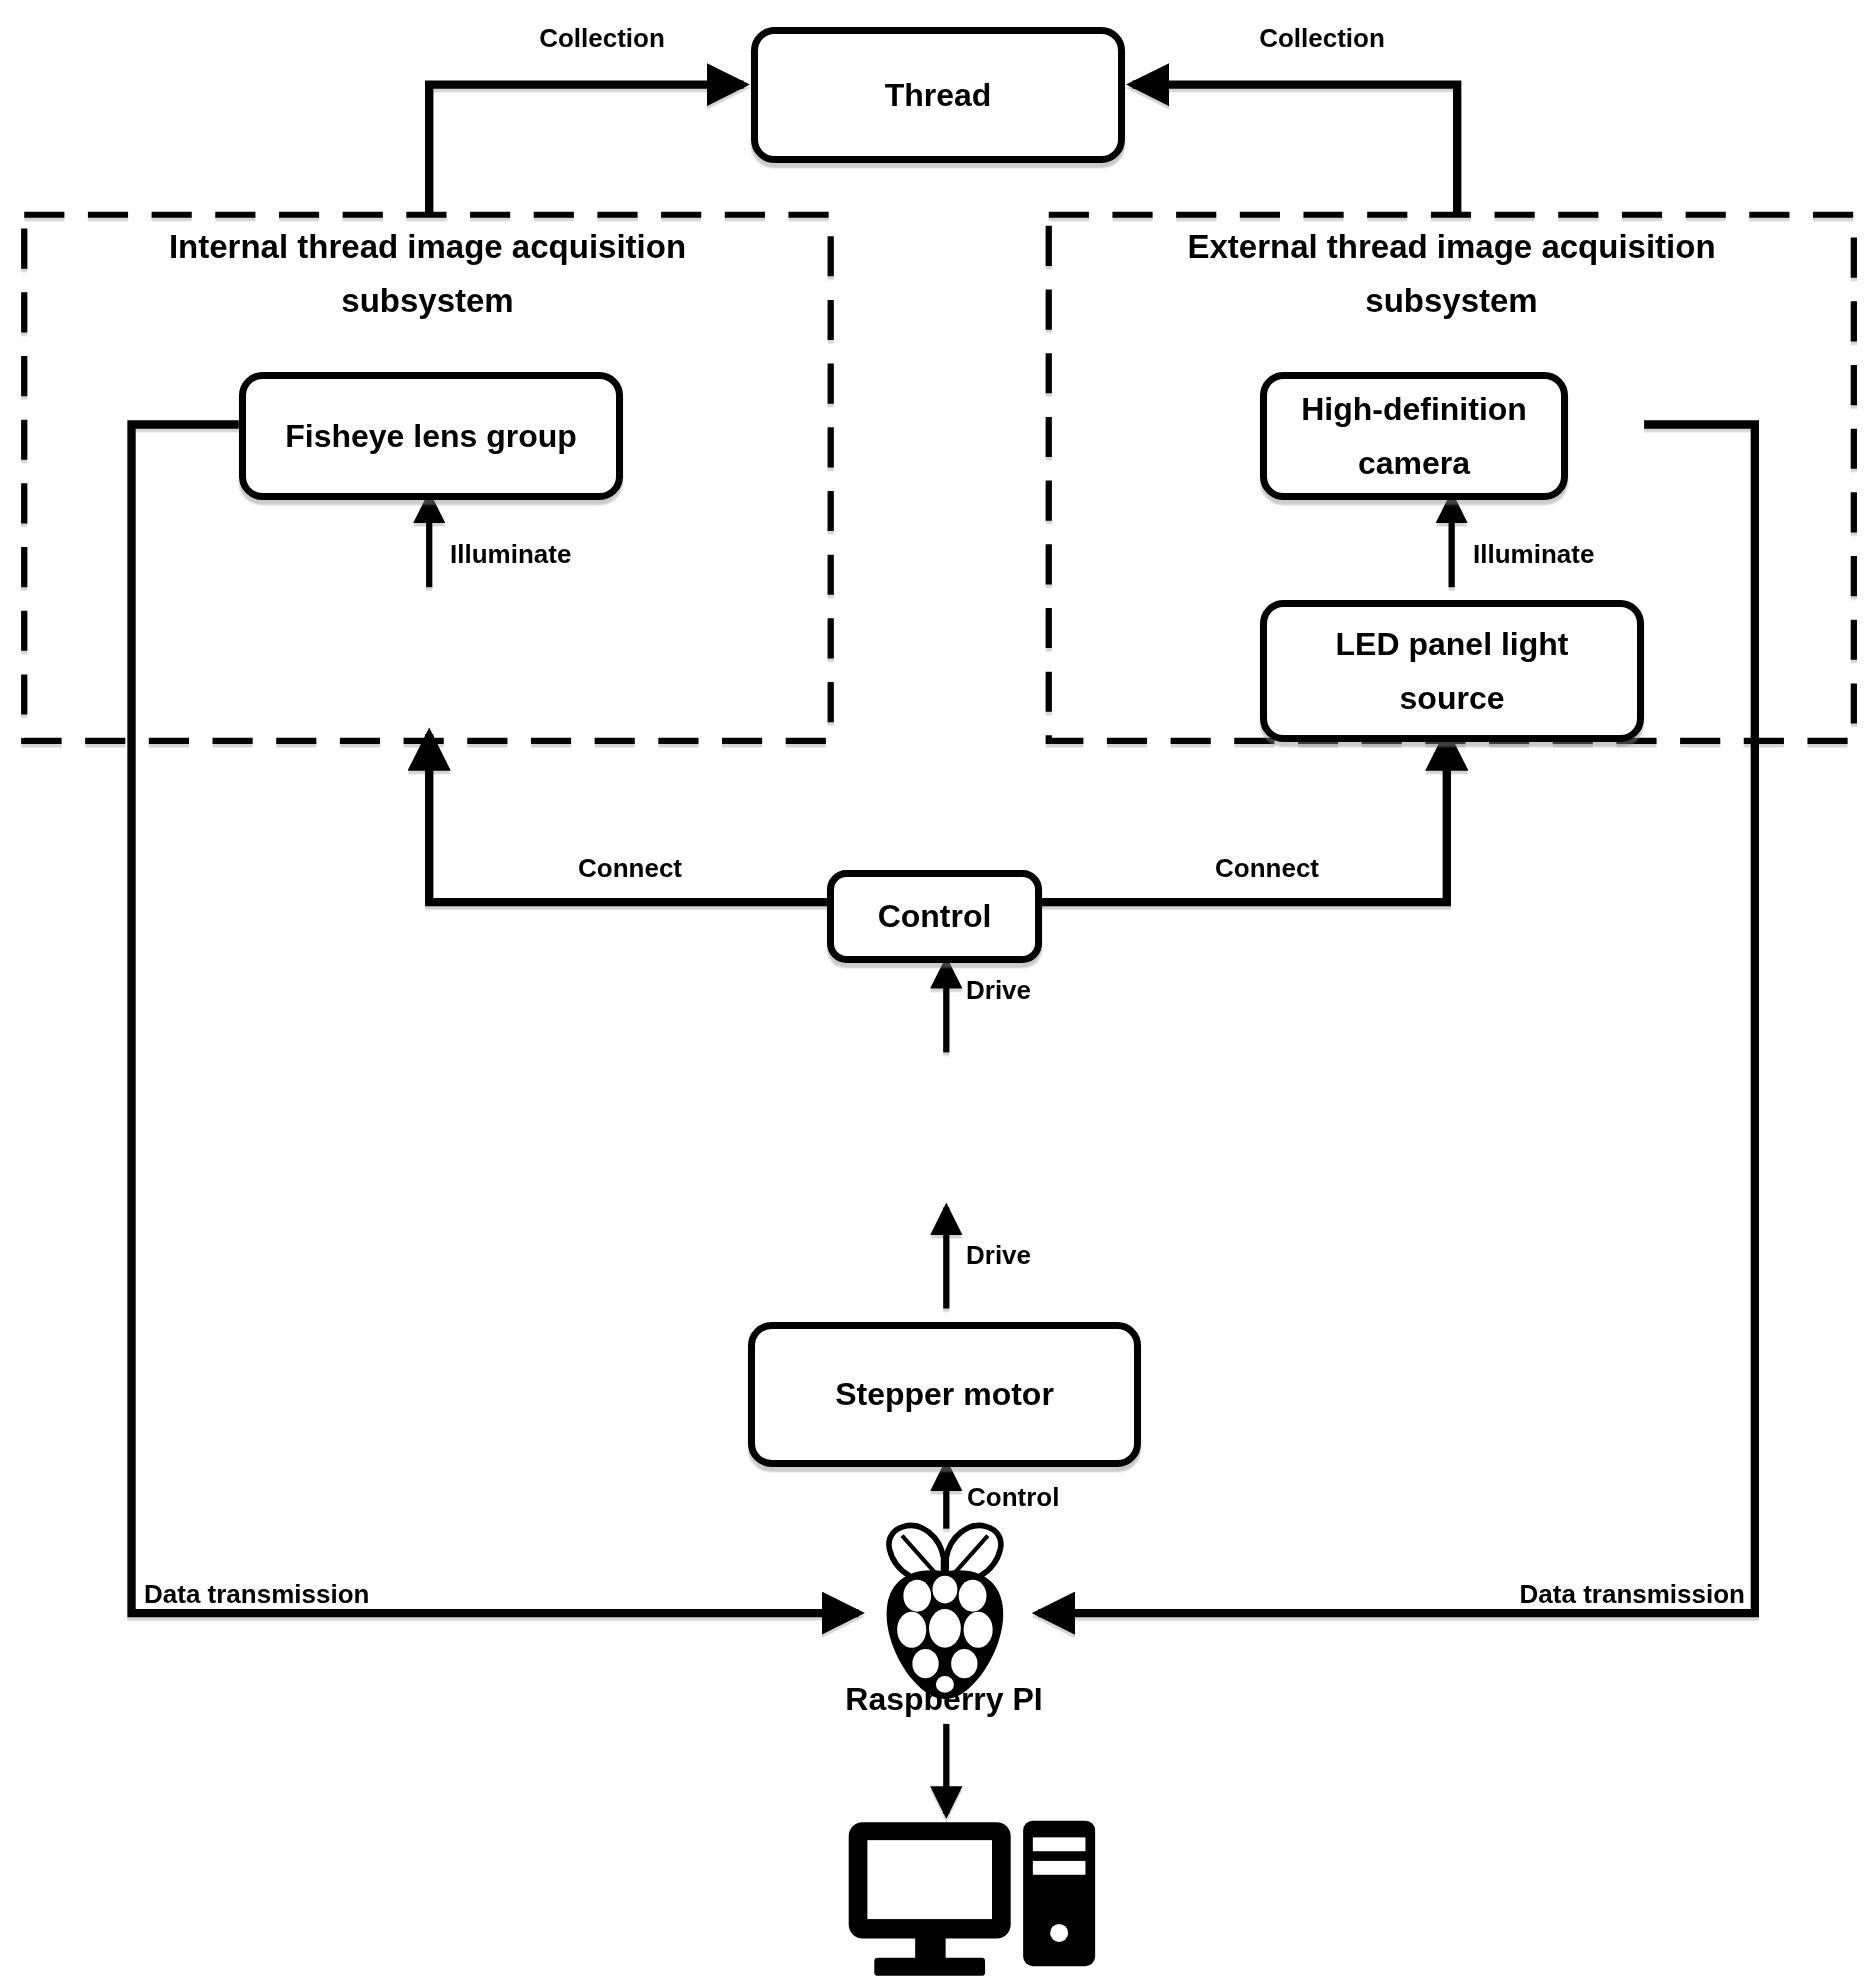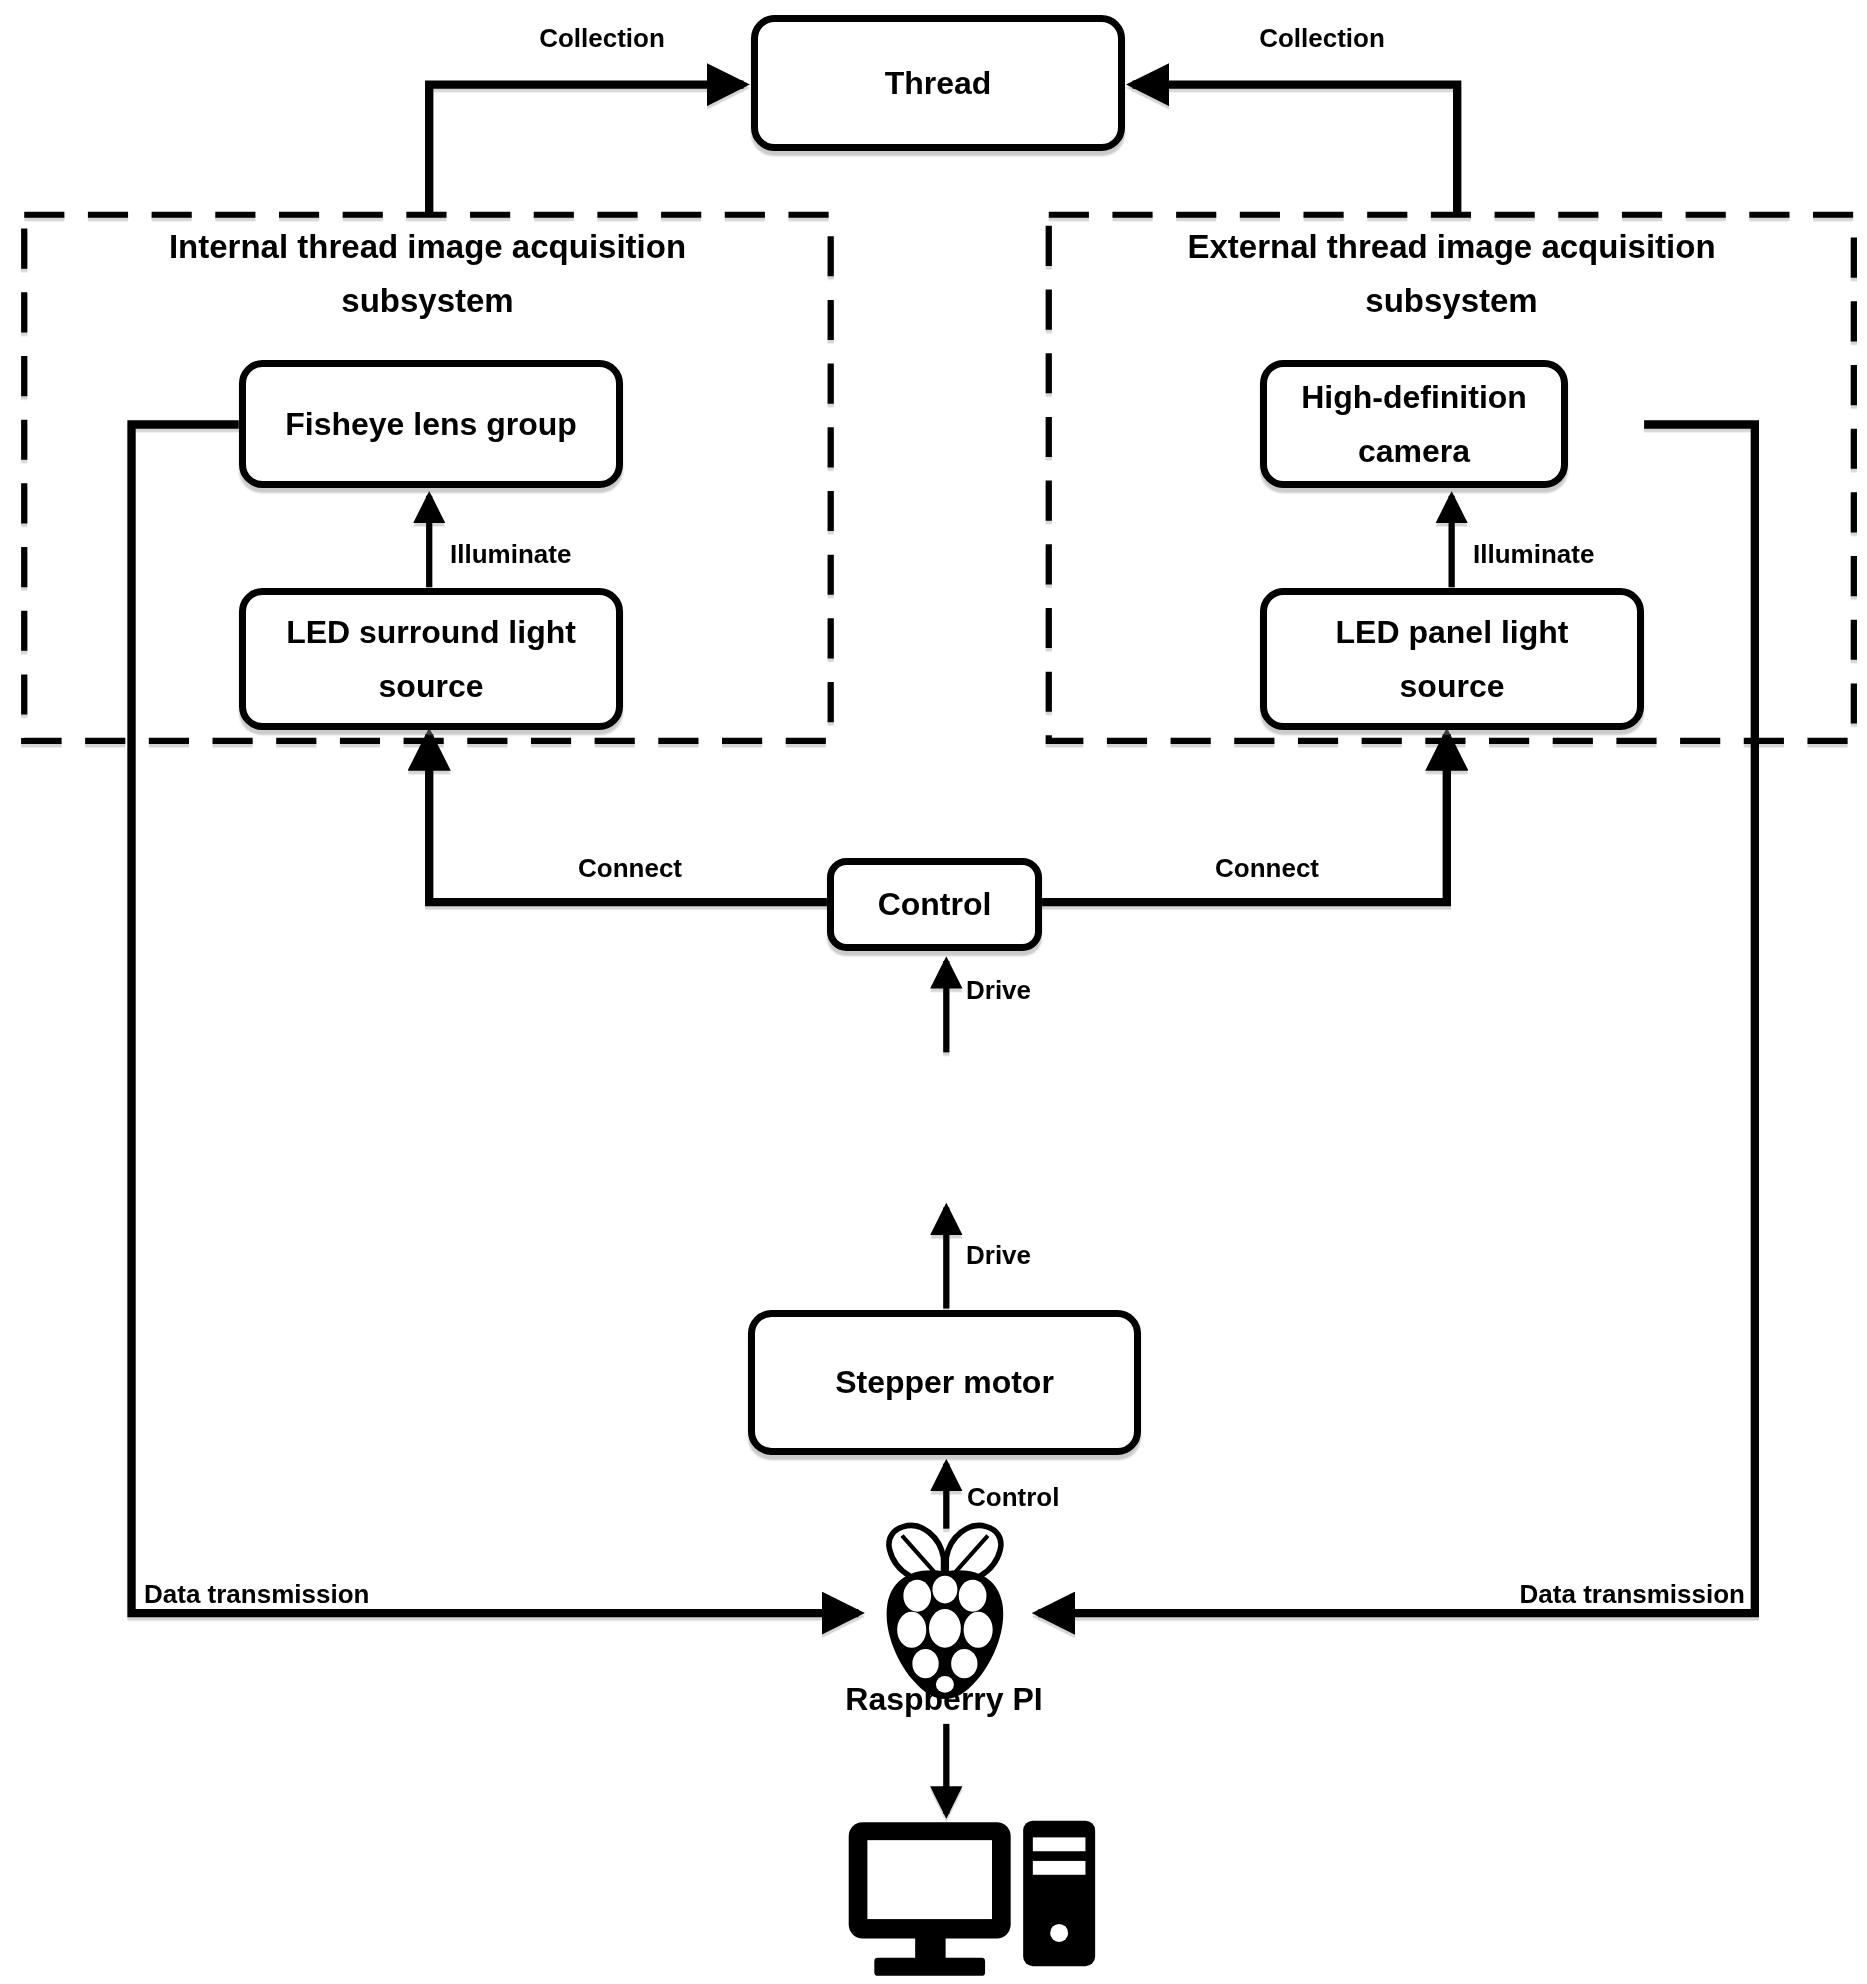--- a/index.html
+++ b/index.html
@@ -36,20 +36,21 @@
     display: flex;
     align-items: center;
     justify-content: center;
     text-align: center;
     font-weight: bold;
     font-size: 32px;
     line-height: 1.7;
     color: #000000;
     box-shadow: 0 4.8px 2.1px -0.7px rgba(140,140,140,0.45);
     padding: 0 19.4px;
+    margin-top: 12px;
   }
   #node-thread      { left: 751px; top: 15.2px;   width: 374px; height: 136px; }
   #node-fisheye     { left: 239px;  top: 360px;  width: 384px; height: 128px; }
   #node-ledsurround { left: 239px;  top: 588px;  width: 384px; height: 142px; }
   #node-hdcamera    { left: 1260px; top: 360px;  width: 308px; height: 128px; }
   #node-ledpanel    { left: 1260px; top: 588px;  width: 384px; height: 142px; }
   #node-fixture     { left: 827px; top: 858px; width: 215px; height: 93px; border-radius: 19.4px; }
   #node-leadscrew   { left: 748px; top: 1054px; width: 393px; height: 145px; }
   #node-stepper     { left: 748px; top: 1310px; width: 393px; height: 145px; }
 
@@ -192,23 +193,20 @@
       </g>
     </g>
   </svg>
 
   <div class="node" id="node-thread">
     <span>Thread</span>
   </div>
   <div class="node" id="node-fisheye">
     <span>Fisheye lens group</span>
   </div>
-  <div class="node" id="node-ledsurround">
-    <span>LED surround light source</span>
-  </div>
   <div class="node" id="node-hdcamera">
     <span>High-definition camera</span>
   </div>
   <div class="node" id="node-ledpanel">
     <span>LED panel light source</span>
   </div>
   <div class="node" id="node-fixture">
     <span>Control</span>
   </div>
   <div class="node" id="node-stepper">

